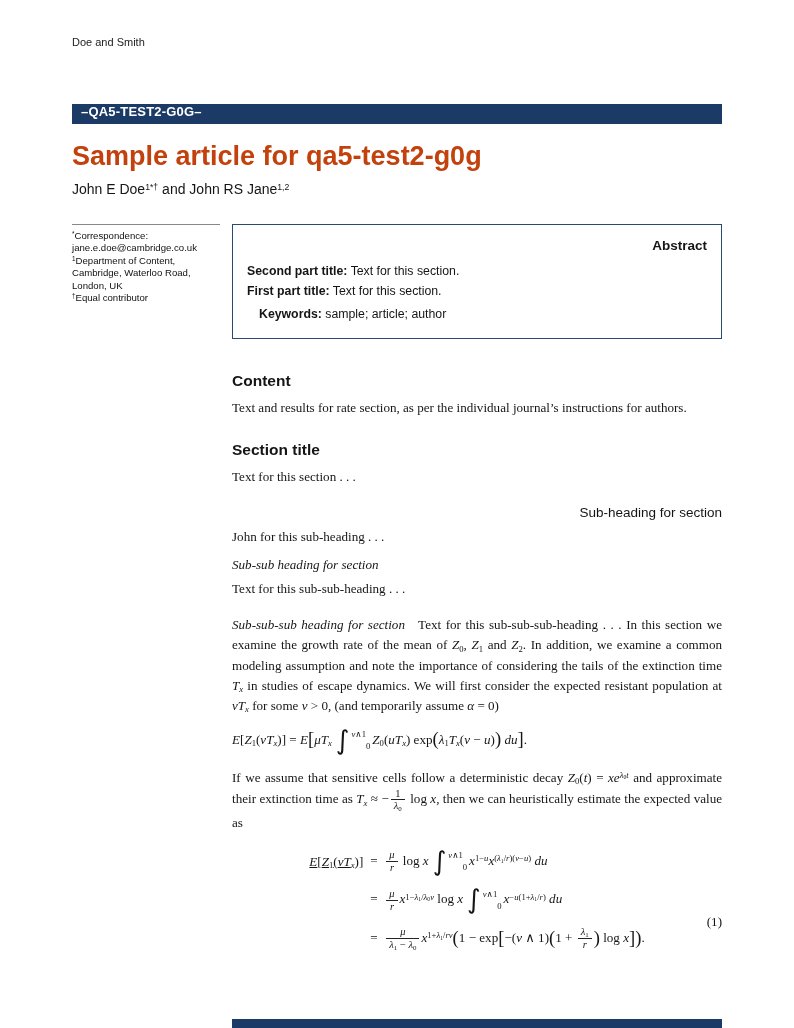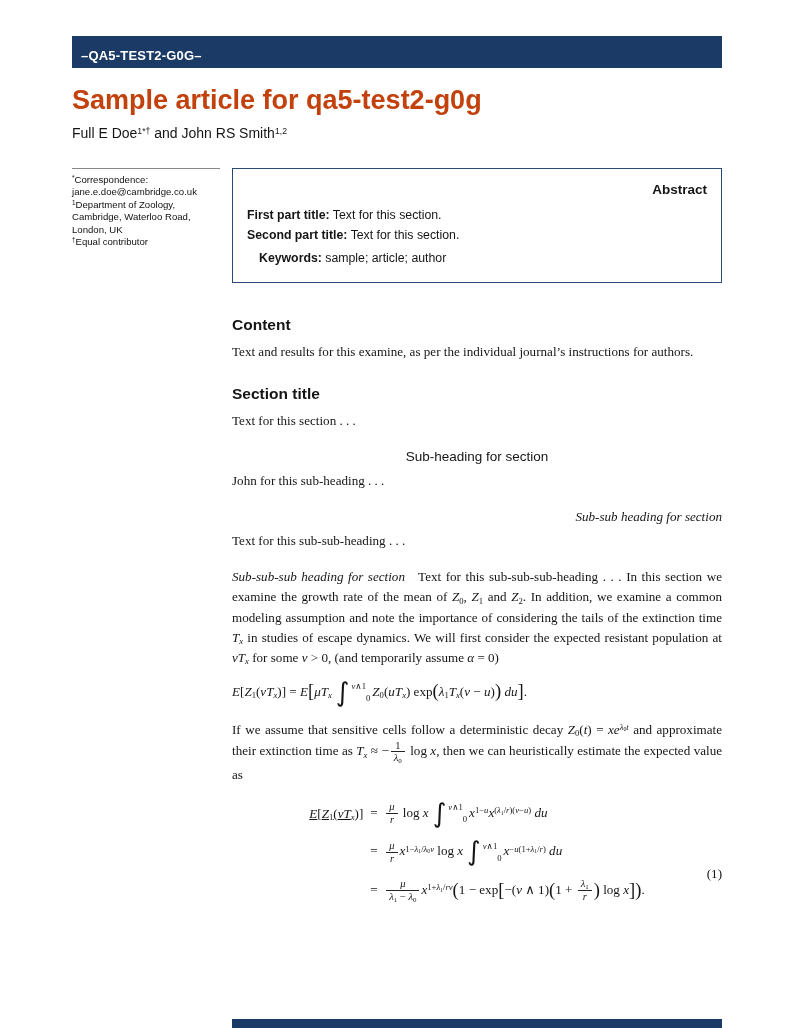--- a/index.html
+++ b/index.html
@@ -16,21 +16,21 @@
   .running-head {
     font-family: "Liberation Sans", sans-serif;
     font-size: 11px; color: #222;
     margin-bottom: 56px;
   }
   .banner {
     background: var(--banner, #1b3a66);
     color: #fff;
     font-family: "Liberation Sans", sans-serif;
     font-weight: bold; font-size: 13px; letter-spacing: .2px;
-    padding: 12px 9px 5px;
+    padding: 0 9px 5px;
   }
   .title {
     font-family: "Liberation Sans", sans-serif;
     font-size: 27px; font-weight: bold; color: #c2410c;
     margin: 17px 0 9px;
   }
   .authors { font-family: "Liberation Sans", sans-serif; font-size: 14px; margin: 0 0 27px; }
   .authors sup { font-size: .62em; }
 
   .twocol { display: flex; gap: 12px; align-items: flex-start; margin-bottom: 30px; }
@@ -59,26 +59,26 @@
   .content p { margin: 0 0 7px; }
   h2.sec {
     font-family: "Liberation Sans", sans-serif;
     font-size: 15.5px; font-weight: bold;
     margin: 20px 0 5px; text-align: left;
   }
   .content h2.sec:first-child { margin-top: 8px; }
   h3.subsec {
     font-family: "Liberation Sans", sans-serif;
     font-size: 13.5px; font-weight: normal;
-    margin: 16px 0 3px; text-align: center;
+    margin: 16px 0 3px; text-align: right;
   }
   h4.subsubsec {
     font-family: "Liberation Serif", serif;
     font-style: italic; font-weight: normal; font-size: 13.1px;
-    margin: 16px 0 3px; text-align: right;
+    margin: 8px 0 3px; text-align: left;
   }
   p.runin { margin-top: 16px; }
 
   
   .mi { font-style: italic; }
   sup, sub { font-size: .66em; line-height: 0; position: relative; vertical-align: baseline; }
   sup { top: -.48em; }
   sub { top: .27em; }
   .frac {
     display: inline-flex; flex-direction: column;
@@ -105,50 +105,51 @@
   .footer-bar {
     position: absolute; left: 232px; right: 72px; bottom: 0;
     height: 9px; background: var(--banner, #1b3a66);
   }
 </style>
 </head>
 <body>
 
 <div class="page">
 
+  <div class="running-head">Doe and Smith</div>
 
   <div class="banner">
     <span>–QA5-TEST2-G0G–</span>
   </div>
 
   <h1 class="title">Sample article for qa5-test2-g0g</h1>
 
-  <div class="authors"><span class="mr">Full E Doe</span><sup><span class="mr">1*†</span></sup><span class="mr"> and John RS Smith</span><sup><span class="mr">1,2</span></sup></div>
+  <div class="authors"><span class="mr">John E Doe</span><sup><span class="mr">1*†</span></sup><span class="mr"> and John RS Jane</span><sup><span class="mr">1,2</span></sup></div>
 
   <div class="twocol">
     <aside class="sidebar">
       <div><sup><span class="mr">*</span></sup><span class="mr">Correspondence:</span></div>
       <div><span class="mr">jane.e.doe@cambridge.co.uk</span></div>
-      <div><sup><span class="mr">1</span></sup><span class="mr">Department of Zoology,</span></div>
+      <div><sup><span class="mr">1</span></sup><span class="mr">Department of Content,</span></div>
       <div><span class="mr">Cambridge, Waterloo Road,</span></div>
       <div><span class="mr">London, UK</span></div>
       <div><sup><span class="mr">†</span></sup><span class="mr">Equal contributor</span></div>
     </aside>
 
     <section class="abstract">
       <div class="abstract-title">Abstract</div>
+      <div class="abstract-line"><span class="mb">Second part title:</span><span class="mr"> Text for this section.</span></div>
       <div class="abstract-line"><span class="mb">First part title:</span><span class="mr"> Text for this section.</span></div>
-      <div class="abstract-line"><span class="mb">Second part title:</span><span class="mr"> Text for this section.</span></div>
       <div class="abstract-line keywords"><span class="mb">Keywords:</span><span class="mr"> sample; article; author</span></div>
     </section>
   </div>
 
   <main class="content">
     <h2 class="sec">Content</h2>
-    <p><span class="mr">Text and results for this examine, as per the individual journal’s instructions for authors.</span></p>
+    <p><span class="mr">Text and results for rate section, as per the individual journal’s instructions for authors.</span></p>
 
     <h2 class="sec">Section title</h2>
     <p><span class="mr">Text for this section . . .</span></p>
 
     <h3 class="subsec">Sub-heading for section</h3>
     <p><span class="mr">John for this sub-heading . . .</span></p>
 
     <h4 class="subsubsec">Sub-sub heading for section</h4>
     <p><span class="mr">Text for this sub-sub-heading . . .</span></p>
 

